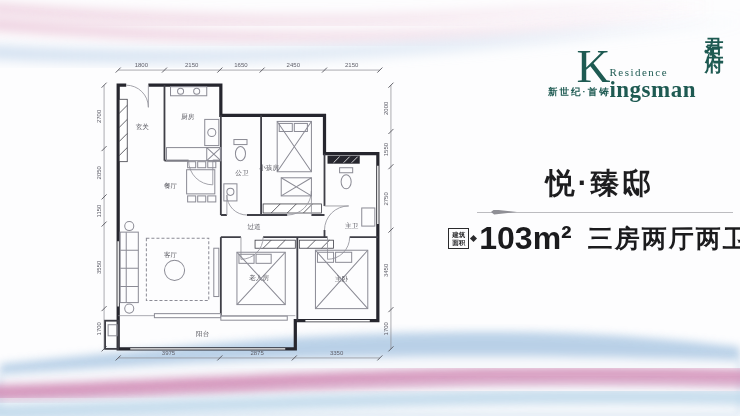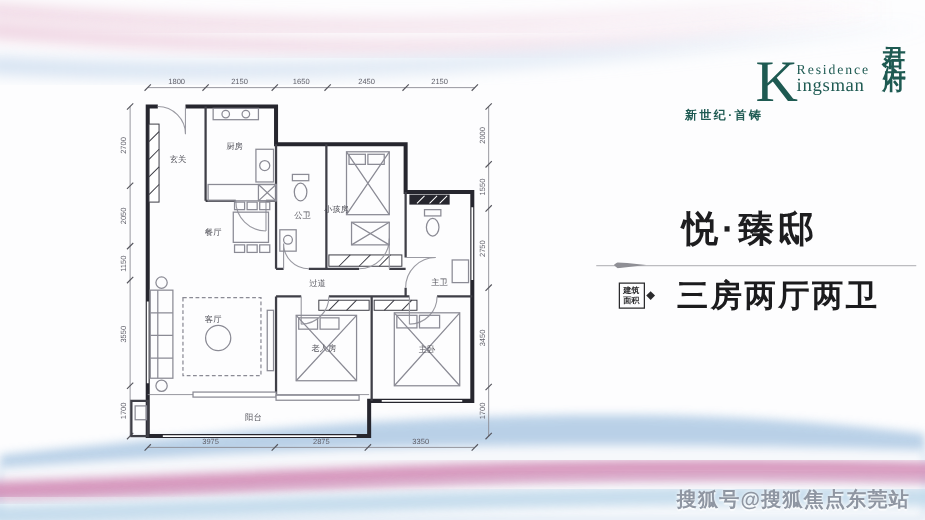--- a/index.html
+++ b/index.html
@@ -21,23 +21,23 @@
   .tick{stroke:#55555d;stroke-width:0.9;}
   .dimtxt{font-size:6px;fill:#60606a;font-family:"Liberation Sans",sans-serif;}
   .roomtxt{font-size:6.6px;fill:#53535b;font-family:"Liberation Sans",sans-serif;}
   .win{stroke:#ffffff;stroke-width:1.4;}
 
   
   .brand{position:absolute;top:22px;right:16px;width:220px;color:#1e5a52;}
   .brand-inner{position:relative;display:flex;justify-content:flex-end;gap:9px;}
   .k-block{display:flex;margin-top:26px;}
   .k-initial{font-family:"Liberation Serif",serif;font-size:47px;line-height:.8;}
-  .k-right{display:flex;flex-direction:column;margin-left:-1px;padding-top:2px;}
+  .k-right{display:flex;flex-direction:column;margin-left:-1px;padding-top:2px;margin-top:16px;}
   .residence{font-family:"Liberation Serif",serif;font-size:11px;letter-spacing:1.5px;}
-  .ingsman{font-family:"Liberation Serif",serif;font-size:15px;line-height:1;letter-spacing:.5px;}
+  .ingsman{font-family:"Liberation Serif",serif;font-size:23px;line-height:1;letter-spacing:.5px;font-weight:bold;}
   .vname{writing-mode:vertical-rl;text-orientation:upright;font-family:"Liberation Serif",serif;
          font-size:19px;font-weight:700;letter-spacing:8px;line-height:1;height:82px;}
   .tagline{position:absolute;left:44px;top:64px;width:140px;text-align:left;
            font-size:9.5px;letter-spacing:2px;font-weight:700;}
 
   
   .headline{position:absolute;left:450px;top:164px;width:300px;text-align:center;
             font-size:29px;font-weight:700;letter-spacing:3px;color:#1d1d1f;}
   .divider{position:absolute;left:477px;top:212px;width:256px;height:1px;background:#bcbcc0;}
   .divider-diamond{position:absolute;left:14px;top:-2.5px;width:26px;height:5px;background:#8f8f95;
@@ -289,18 +289,18 @@
   <div class="divider">
     <div class="divider-diamond"></div>
   </div>
 
   <div class="info">
     <div class="area-box">
       <span>建筑</span>
       <span>面积</span>
     </div>
     <div class="bullet"></div>
+    <div class="area-value">103m²</div>
     <div class="layout-text">三房两厅两卫</div>
   </div>
 
-  <div class="watermark">搜狐号@搜狐焦点东莞站</div>
 
 </div>
 
 </body></html>

